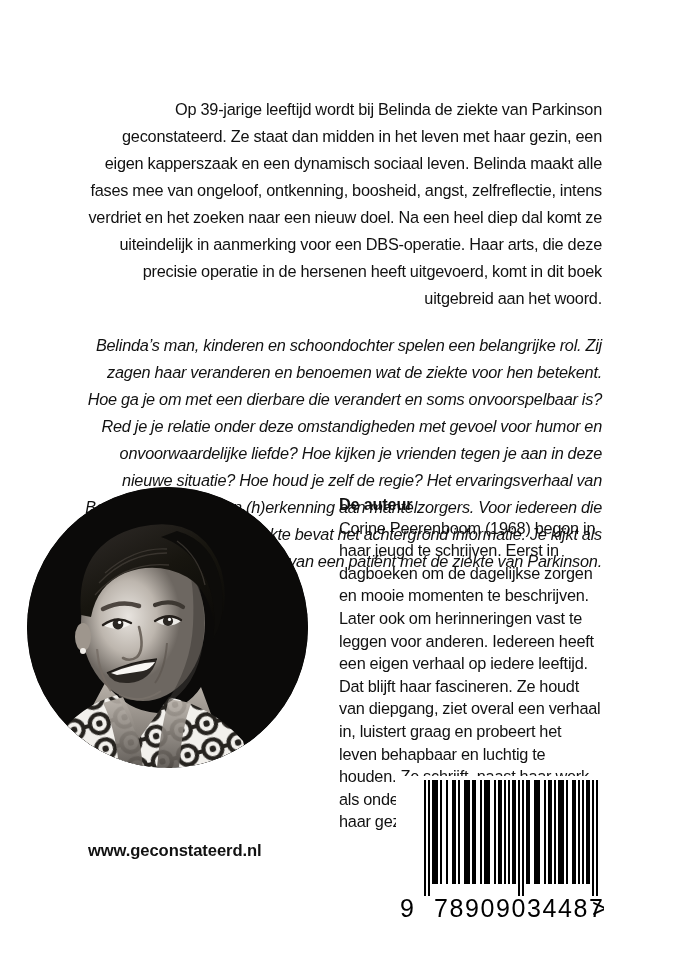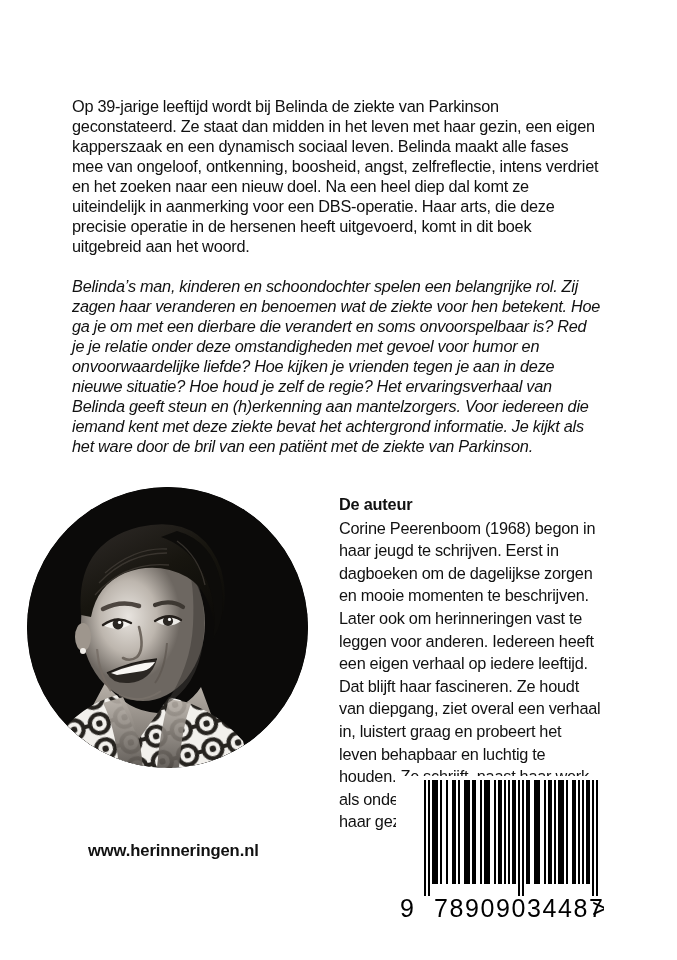--- a/index.html
+++ b/index.html
@@ -19,27 +19,27 @@
   }
 
   
   .blurb {
     position: absolute;
     left: 64px;
     top: 96px;
     width: 538px;
   }
   .blurb p {
-    margin: 0 0 20px 8px;
+    margin: 0 0 20px 16px;
     font-size: 16.3px;
-    line-height: 20px;
+    line-height: 27px;
     letter-spacing: -0.22px;
     word-spacing: -0.2px;
     color: #111111;
-    text-align: left;
+    text-align: right;
   }
   .blurb p:last-child { margin-bottom: 0; font-style: italic; }
 
   
   .portrait {
     position: absolute;
     left: 27px;
     top: 487px;
     width: 281px;
     height: 281px;
@@ -186,21 +186,21 @@
         <path d="M92 208 q22 10 42 -4" stroke="#7d756c" stroke-width="2" fill="none" opacity="0.6"></path>
       </g>
     </svg>
   </div>
 
   <div class="author">
     <div class="author-heading">De auteur</div>
     <p class="author-body">Corine Peerenboom (1968) begon in haar jeugd te schrijven. Eerst in dagboeken om de dagelijkse zorgen en mooie momenten te beschrijven. Later ook om herinneringen vast te leggen voor anderen. Iedereen heeft een eigen verhaal op iedere leeftijd. Dat blijft haar fascineren. Ze houdt van diepgang, ziet overal een verhaal in, luistert graag en probeert het leven behapbaar en luchtig te houden. Ze schrijft, naast haar werk als ondernemer en de reuring van haar gezin.</p>
   </div>
 
-  <div class="website">www.herinneringen.nl</div>
+  <div class="website">www.geconstateerd.nl</div>
 
   <div class="barcode">
     <svg viewBox="0 0 208 145" xmlns="http://www.w3.org/2000/svg">
       <rect x="0" y="0" width="208" height="145" fill="#ffffff"></rect>
       <g fill="#000000">
 
         <rect x="28" y="4" width="2" height="116"></rect>
         <rect x="32" y="4" width="2" height="116"></rect>
 
         <rect x="36" y="4" width="6" height="104"></rect>

